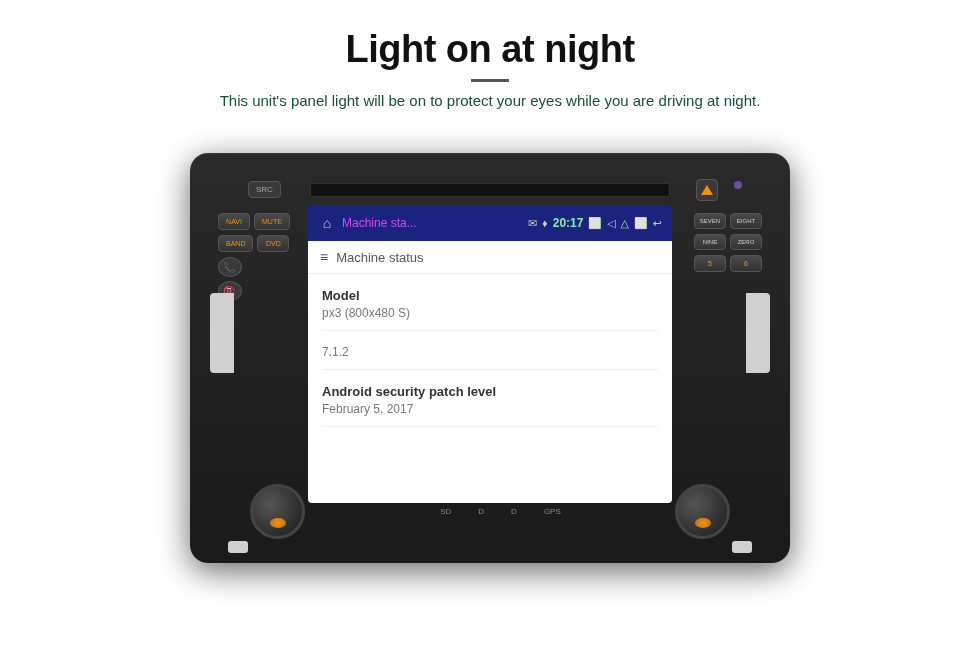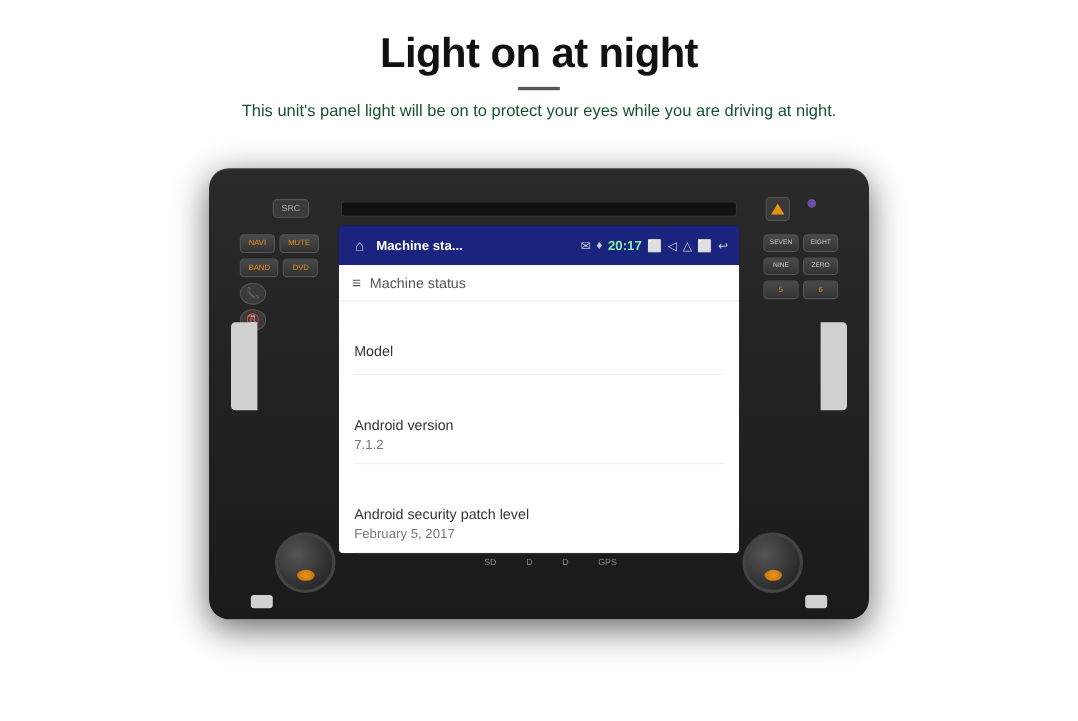--- a/index.html
+++ b/index.html
@@ -234,23 +234,22 @@
       height: 18px;
       display: flex;
       align-items: center;
       justify-content: center;
       color: #ccc;
       font-size: 14px;
     }
 
     .status-app-name {
       font-size: 12px;
-      color: #ffffff;
+      color: #d946ef;
       flex: 1;
-      font-weight: bold;
     }
 
     .status-icons-right {
       display: flex;
       align-items: center;
       gap: 5px;
     }
 
     .status-icon-small {
       color: #ccc;
@@ -296,23 +295,22 @@
     }
 
     .info-row {
       padding: 14px 0 10px;
       border-bottom: 1px solid #eee;
     }
 
     .info-label {
       font-size: 13px;
       color: #333;
-      font-weight: 400;
+      font-weight: 700;
       margin-bottom: 3px;
-      margin-top: 24px;
     }
 
     .info-value {
       font-size: 12px;
       color: #777;
     }
 
     
     .bottom-area {
       position: absolute;
@@ -484,23 +482,23 @@
         </div>
 
         <div class="android-content">
           <div class="machine-status-header">
             <span class="menu-icon">≡</span>
             <span class="machine-status-title">Machine status</span>
           </div>
           <div class="info-section">
             <div class="info-row">
               <div class="info-label">Model</div>
+              <div class="info-value">px3 (800x480 S)</div>
             </div>
             <div class="info-row">
-              <div class="info-label">Android version</div>
               <div class="info-value">7.1.2</div>
             </div>
             <div class="info-row">
               <div class="info-label">Android security patch level</div>
               <div class="info-value">February 5, 2017</div>
             </div>
           </div>
         </div>
       </div>
 

